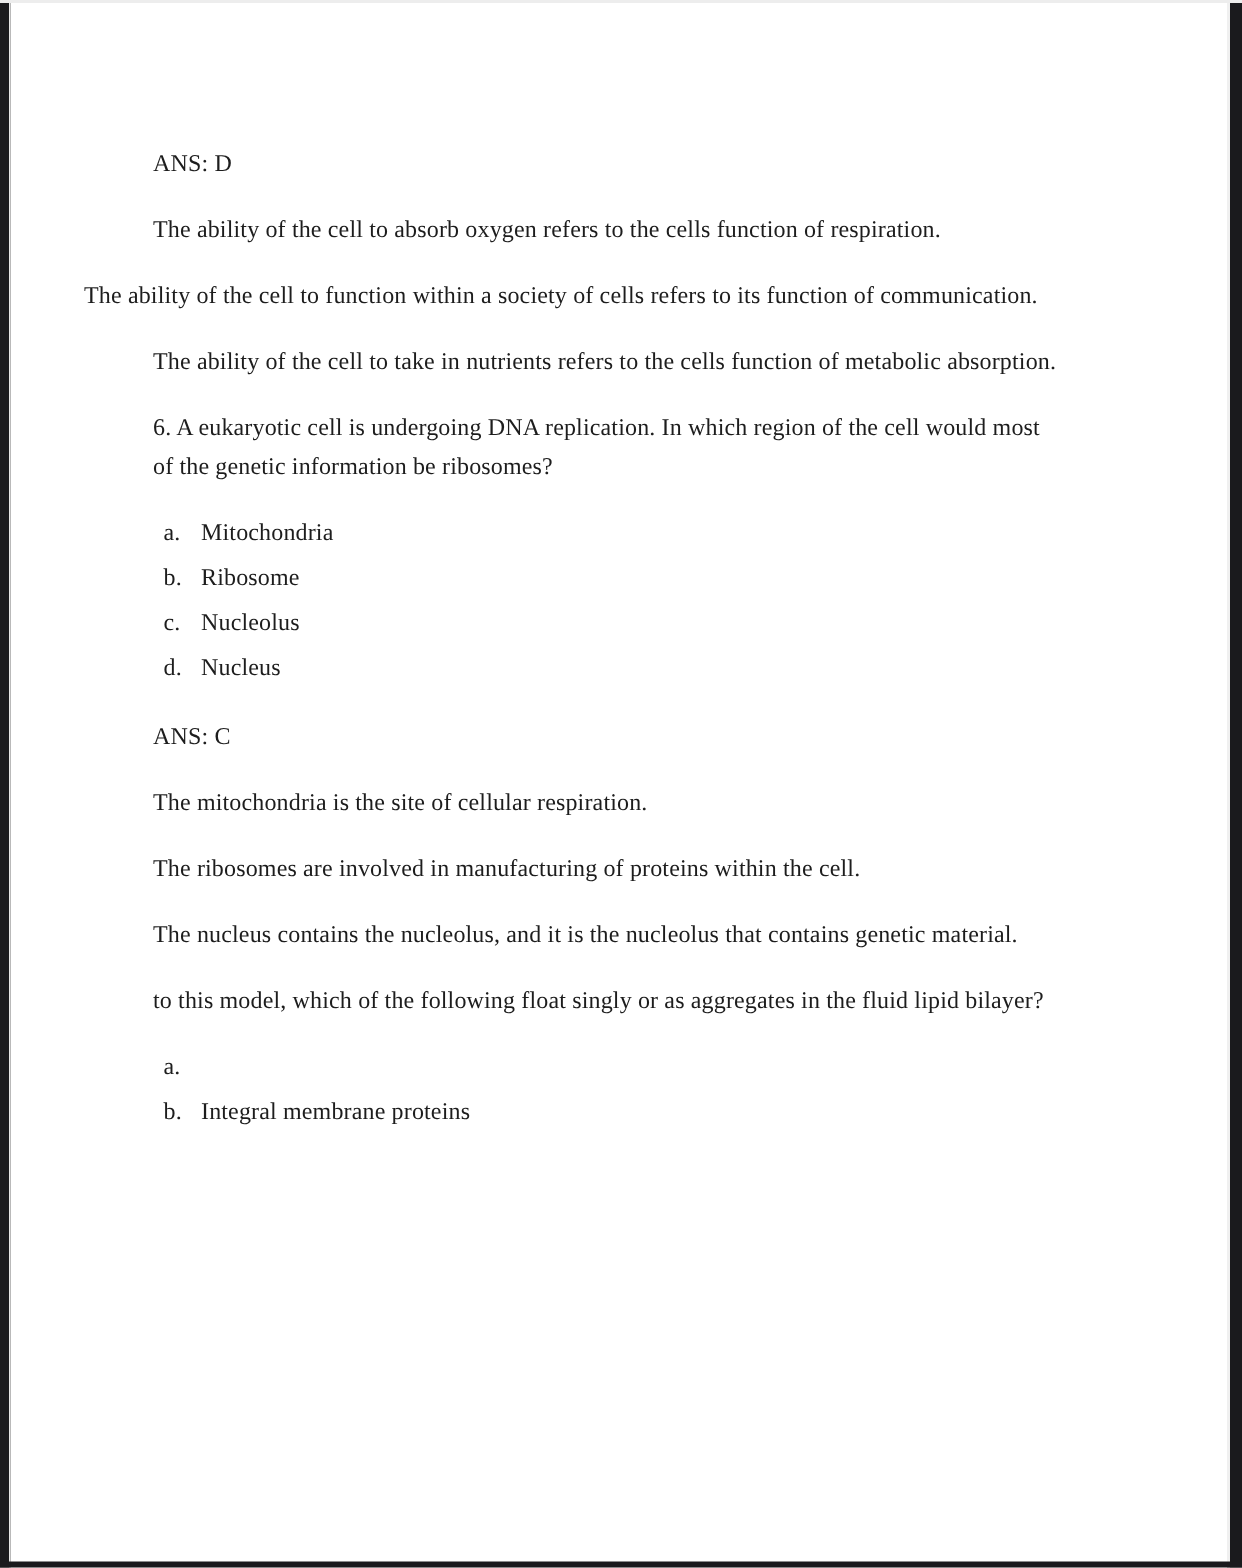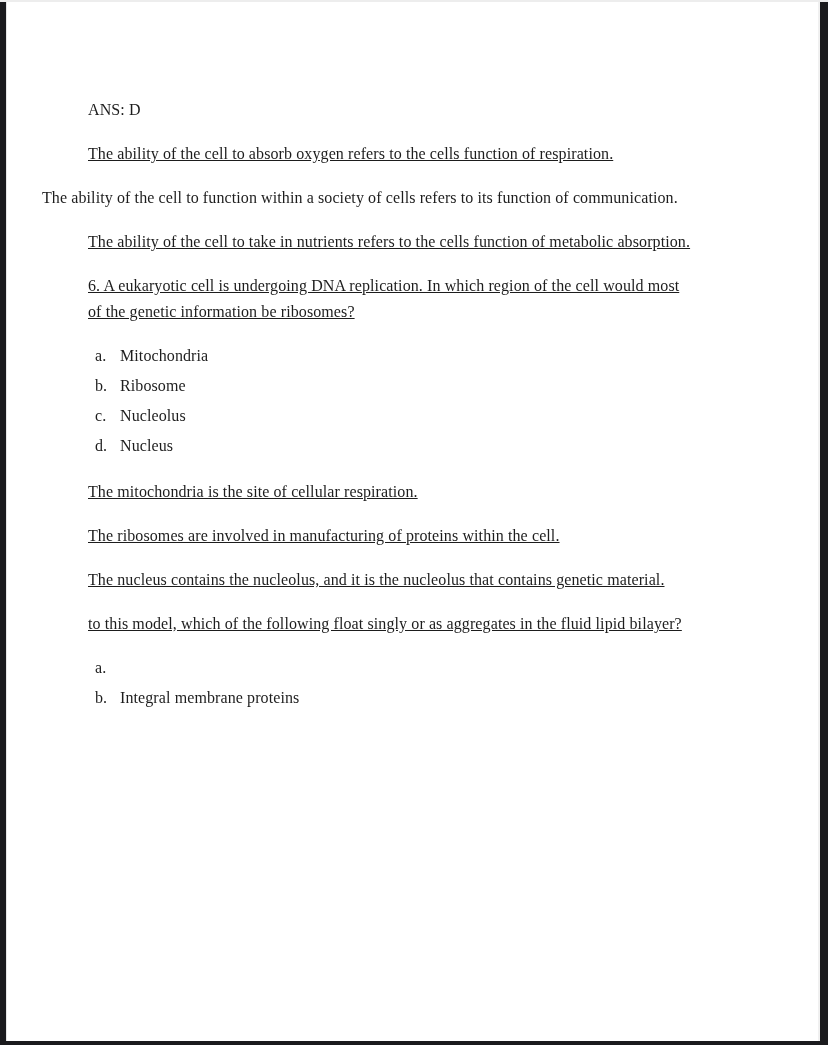--- a/index.html
+++ b/index.html
@@ -40,31 +40,31 @@
   .frame-bottom {
     position: absolute;
     bottom: 0; left: 0;
     width: 100%; height: 4px;
     background: #1a1a1d;
     z-index: 6;
   }
   .doc {
     position: absolute;
     top: 0; left: 7px; right: 10px;
-    padding: 97px 20px 0 35px; 
+    padding: 97px 20px 0 49px; 
     font-size: 16px;
     color: #1d1d1d;
     letter-spacing: 0.1px;
   }
   .block { margin: 0 0 18px 0; }
   .line {
     line-height: 26px;
     white-space: nowrap;
   }
-  .indented { margin-left: 46px; text-decoration: underline; }   
+  .indented { margin-left: 46px; }   
   .flush { margin-left: 0; }         
   .answer { margin-left: 46px; }
   .options {
     margin-left: 53px;               
     margin-bottom: 20px;
   }
   .option {
     display: flex;
     line-height: 26px;
     margin-bottom: 4px;
@@ -119,20 +119,23 @@
     <div class="option">
       <span class="letter">c.</span>
       <span>Nucleolus</span>
     </div>
     <div class="option">
       <span class="letter">d.</span>
       <span>Nucleus</span>
     </div>
   </div>
 
+  <div class="block answer">
+    <div class="line">ANS: C</div>
+  </div>
 
 
   <div class="block indented">
     <div class="line">The mitochondria is the site of cellular respiration.</div>
   </div>
 
   <div class="block indented">
     <div class="line">The ribosomes are involved in manufacturing of proteins within the cell.</div>
   </div>
 

